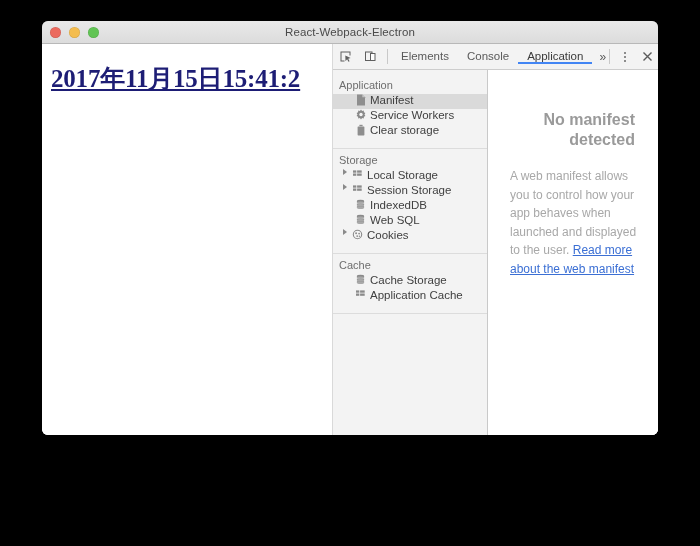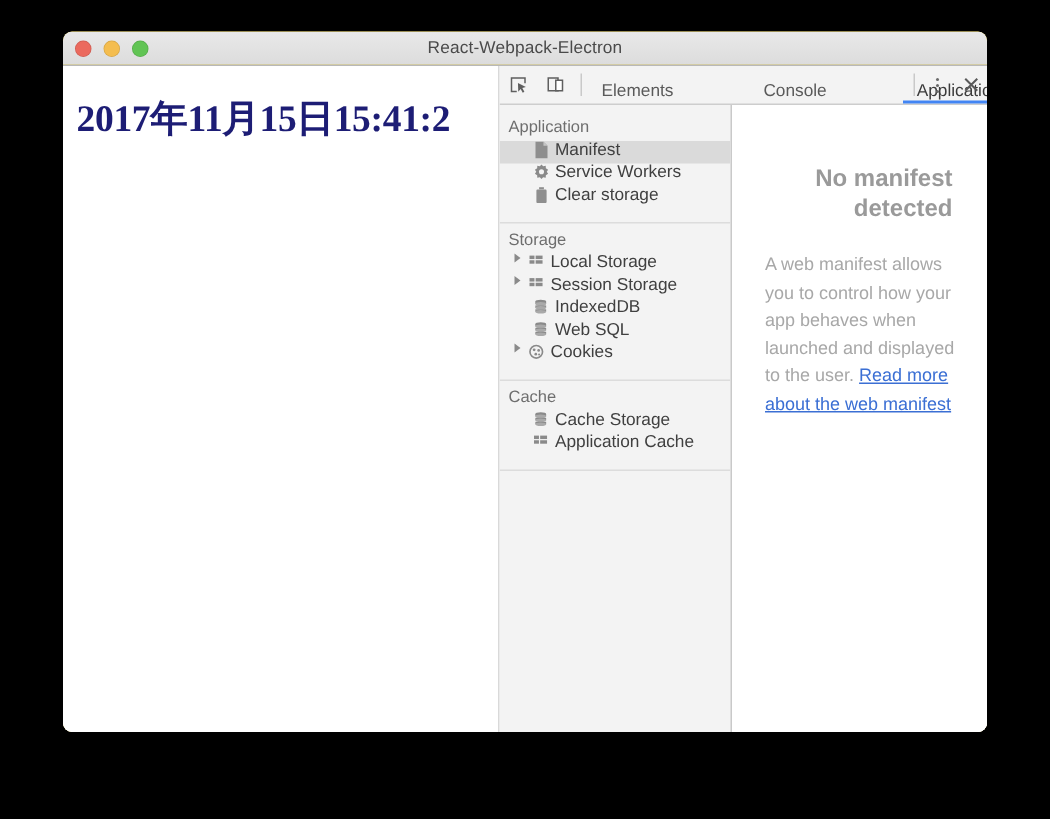--- a/index.html
+++ b/index.html
@@ -18,22 +18,22 @@
     height: 546px;
     background: #000000;
   }
 
   
   .window {
     position: absolute;
     left: 42px;
     top: 21px;
     width: 616px;
-    height: 467px;
-    background: #fde047;
+    height: 414px;
+    background: #737373;
     border-radius: 6px;
     overflow: hidden;
     box-shadow: 0 0 0 0.5px rgba(0,0,0,0.45);
   }
 
   
   .titlebar {
     position: relative;
     height: 22px;
     background: linear-gradient(to bottom, #e9e9e9 0%, #dcdcdc 100%);
@@ -88,20 +88,21 @@
   .app-clock {
     position: absolute;
     left: 9px;
     top: 18px;
     font-family: "Liberation Serif", "DejaVu Serif", serif;
     font-weight: bold;
     font-size: 25px;
     color: #1d1d75;
     white-space: nowrap;
     letter-spacing: -0.2px;
+    text-decoration: underline;
   }
 
   
   .devtools {
     flex: 1;
     display: flex;
     flex-direction: column;
     background: #ffffff;
     min-width: 0;
   }
@@ -126,24 +127,23 @@
 
   .dt-sep {
     width: 1px;
     background: #c9c9c9;
     margin: 5px 4px;
     flex: none;
   }
 
   .dt-tabs {
     display: flex;
-    align-items: flex-end;
+    align-items: center;
     flex: 1;
     min-width: 0;
-    gap: 42px;
   }
   .dt-tab {
     padding: 0 9px;
     display: flex;
     align-items: center;
     font-size: 11.5px;
     color: #5a5a5a;
     cursor: default;
     border-bottom: 2px solid transparent;
     white-space: nowrap;

